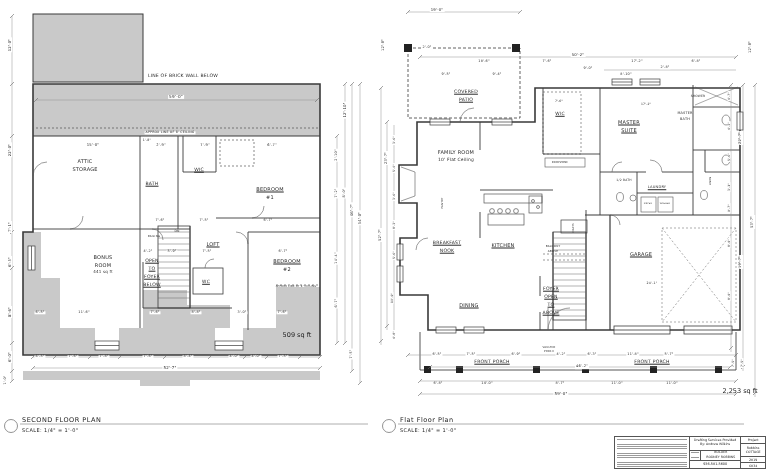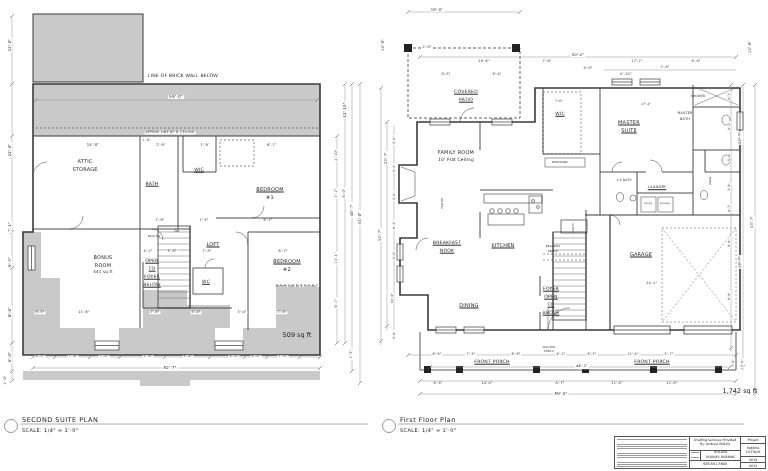--- a/index.html
+++ b/index.html
@@ -376,28 +376,28 @@
       <span class="lbl bg" style="left: 729px; top: 208px; font-size: 3px; transform: translate(-50%, -50%) rotate(-90deg);">9'-7"</span>
       <span class="lbl bg" style="left: 729px; top: 243px; font-size: 3px; transform: translate(-50%, -50%) rotate(-90deg);">8'-9"</span>
       <span class="lbl bg" style="left: 729px; top: 296px; font-size: 3px; transform: translate(-50%, -50%) rotate(-90deg);">8'-9"</span>
       <span class="lbl bg" style="left: 741px; top: 262px; font-size: 3.6px; transform: translate(-50%, -50%) rotate(-90deg);">19'-7"</span>
       <span class="lbl bg" style="left: 753px; top: 222px; font-size: 3.6px; transform: translate(-50%, -50%) rotate(-90deg);">53'-7"</span>
       <span class="lbl bg" style="left: 733px; top: 363px; font-size: 3px; transform: translate(-50%, -50%) rotate(-90deg);">7'-5"</span>
       <span class="lbl bg" style="left: 742px; top: 363px; font-size: 3px; transform: translate(-50%, -50%) rotate(-90deg);">7'-5"</span>
     </div>
 
   <span class="area" style="left:297px;top:335px">509 sq ft</span>
-  <span class="area" style="left:740px;top:391px">1,742 sq ft</span>
+  <span class="area" style="left:740px;top:391px">2,253 sq ft</span>
 
   <div class="plan-title" style="left:22px;top:416px">
-    <div class="pt-name">SECOND SUITE PLAN</div>
+    <div class="pt-name">SECOND FLOOR PLAN</div>
     <div class="pt-scale">SCALE: 1/4"  =  1'-0"</div>
   </div>
   <div class="plan-title" style="left:400px;top:416px">
-    <div class="pt-name">First Floor Plan</div>
+    <div class="pt-name">Flat Floor Plan</div>
     <div class="pt-scale">SCALE: 1/4"  =  1'-0"</div>
   </div>
 
   <div class="tb">
     <div class="tb-disclaimer">
       <div class="stripes sm"></div>
     </div>
     <div class="tb-mid">
       <div class="tb-services">
         <div>Drafting Services Provided</div>

